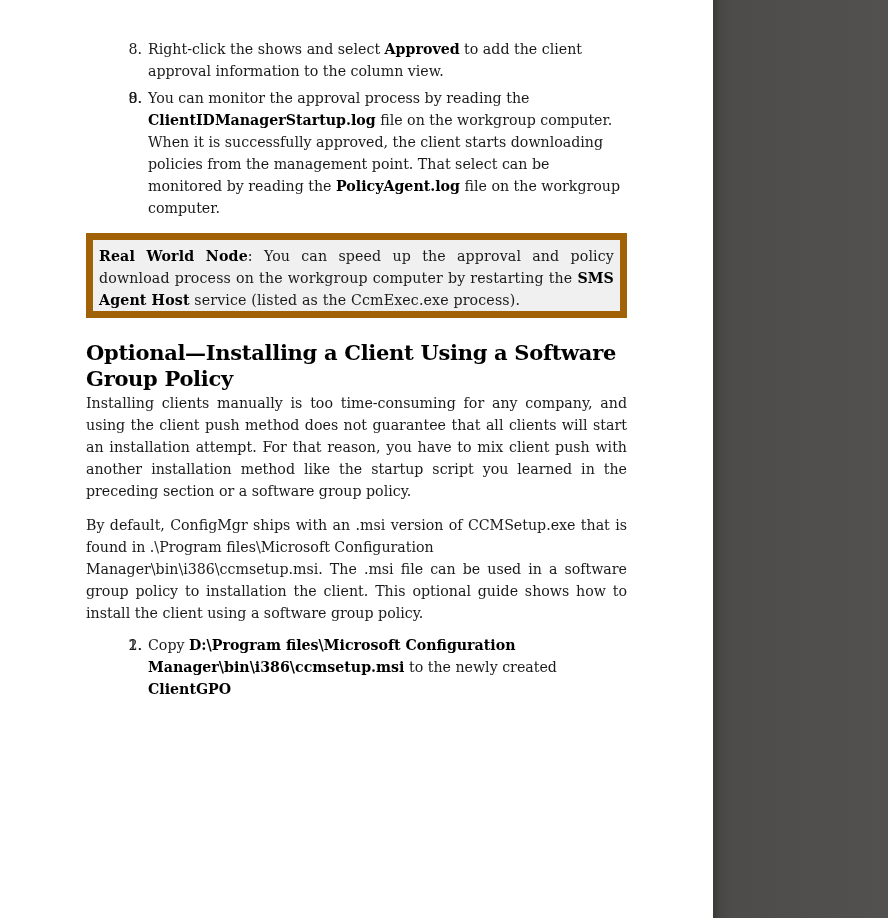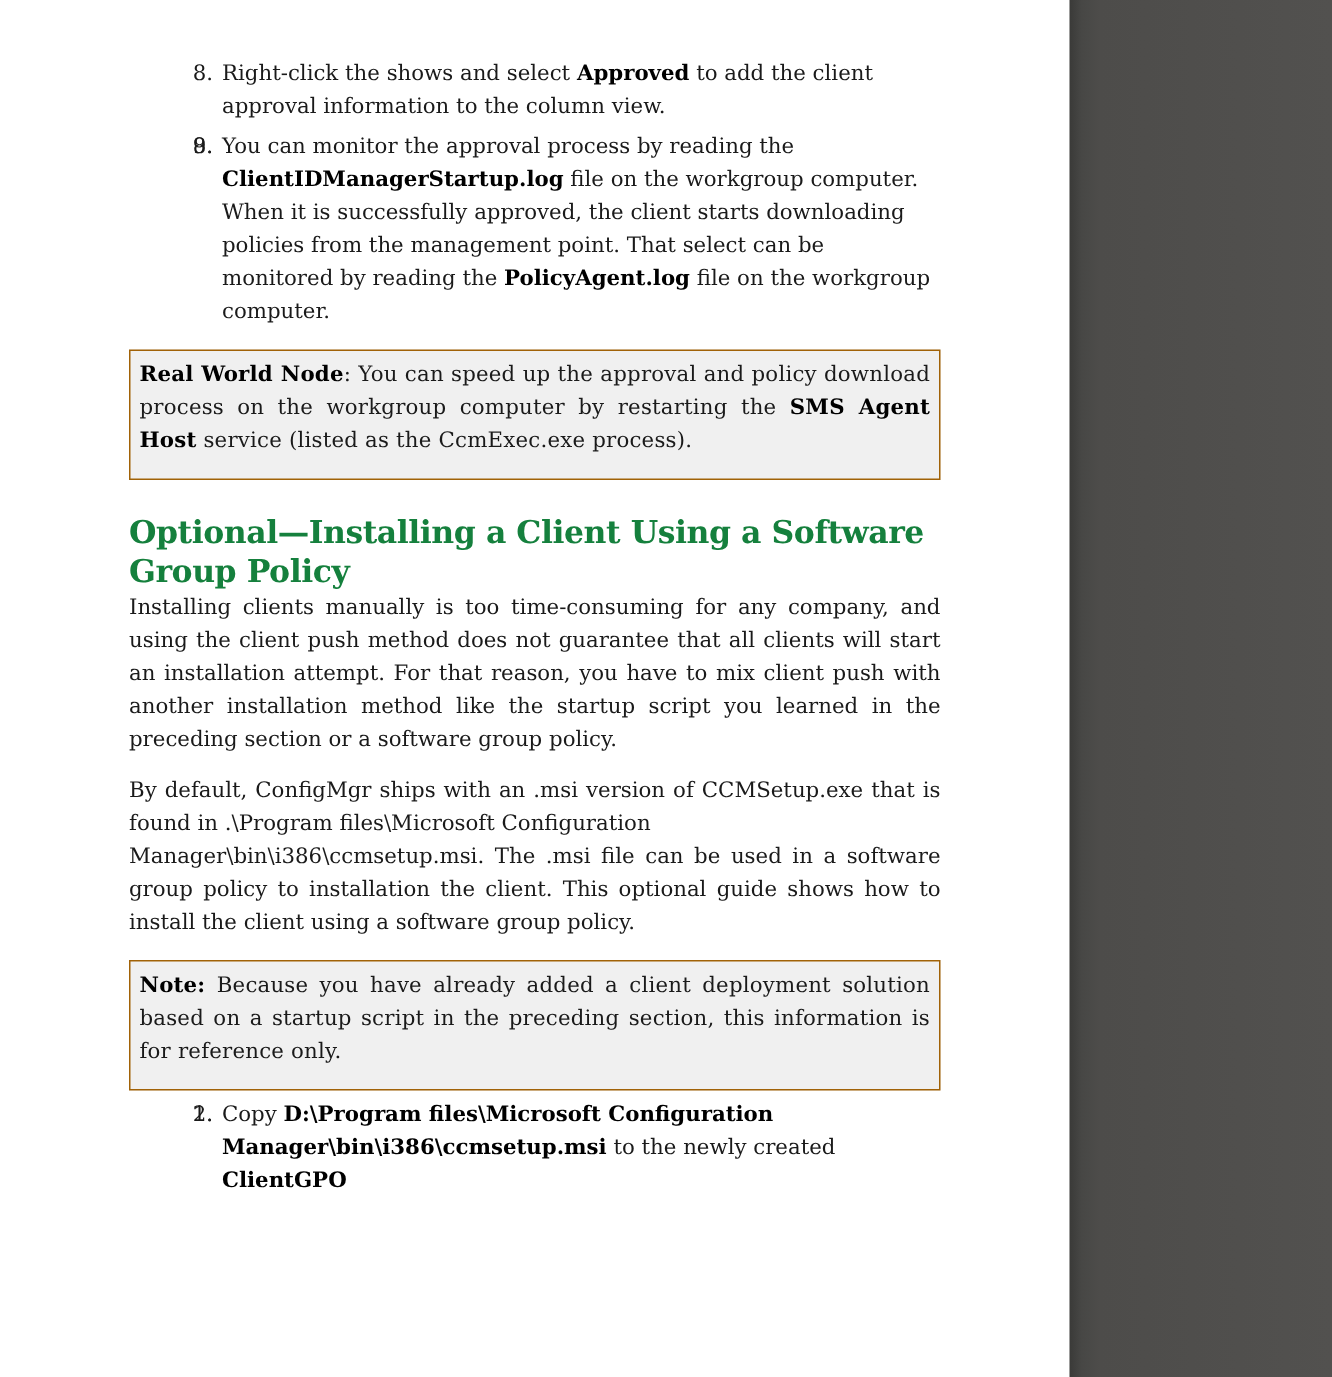--- a/index.html
+++ b/index.html
@@ -20,28 +20,28 @@
   .content b { font-weight: bold; color: #000; text-align: center; }
   ol.steps {
     list-style: none; margin: 0; padding: 0 0 0 62px;
   }
   ol.steps li { position: relative; margin: 0 0 5px 0; }
   ol.steps li .num {
     position: absolute; left: -30px; width: 24px; text-align: right;
   }
   .steps-top { margin-top: 0; }
   .callout {
-    border: 1px solid #a16207; background: #f0f0f0;
-    padding: 5px 6px 14px 6px; margin: 14px 0 0 0;
+    border: 7px solid #a16207; background: #f0f0f0;
+    padding: 5px 6px 0 6px; margin: 14px 0 0 0;
     text-align: justify; line-height: 22px;
     letter-spacing: 0.01em;
   }
   h2.section {
     font-size: 21px; line-height: 26px; font-weight: bold;
-    margin: 22px 0 0 0; color: #15803d; letter-spacing: -0.3px;
+    margin: 22px 0 0 0; color: #000000; letter-spacing: -0.3px;
   }
   p.body { margin: 0 0 10px 0; text-align: justify; }
   p.first { margin-top: 0; }
   .path-line { display: block; margin-top: 12px; }
   .steps-bottom { margin-top: 20px; }
 
   .sidebar {
     position: absolute; left: 713px; top: 0; width: 175px; height: 918px;
     background: linear-gradient(to right, #3a3a38 0px, #474745 8px, #4d4c4a 20px, #52514f 100%);
   }
@@ -72,23 +72,20 @@
 
     <h2 class="section">Optional—Installing a Client Using a Software Group Policy</h2>
 
     <p class="body first">Installing clients manually is too time-consuming for any company, and using the client push method does not guarantee that all clients will start an installation attempt. For that reason, you have to mix client push with another installation method like the startup script you learned in the preceding section or a software group policy.</p>
 
     <p class="body">
       <span class="path-line">By default, ConfigMgr ships with an .msi version of CCMSetup.exe that is found in .\Program files\Microsoft Configuration</span>
       <span>Manager\bin\i386\ccmsetup.msi. The .msi file can be used in a software group policy to installation the client. This optional guide shows how to install the client using a software group policy.</span>
     </p>
 
-    <div class="callout">
-      <span><b>Note:</b><span> Because you have already added a client deployment solution based on a startup script in the preceding section, this information is for reference only.</span></span>
-    </div>
 
     <ol class="steps steps-bottom">
       <li>
         <span class="num">1.</span>
       </li>
       <li>
         <span class="num">2.</span>
         <span><span>Copy </span><b>D:\Program files\Microsoft Configuration Manager\bin\i386\ccmsetup.msi</b><span> to the newly created </span><b>ClientGPO</b></span>
       </li>
     </ol>

